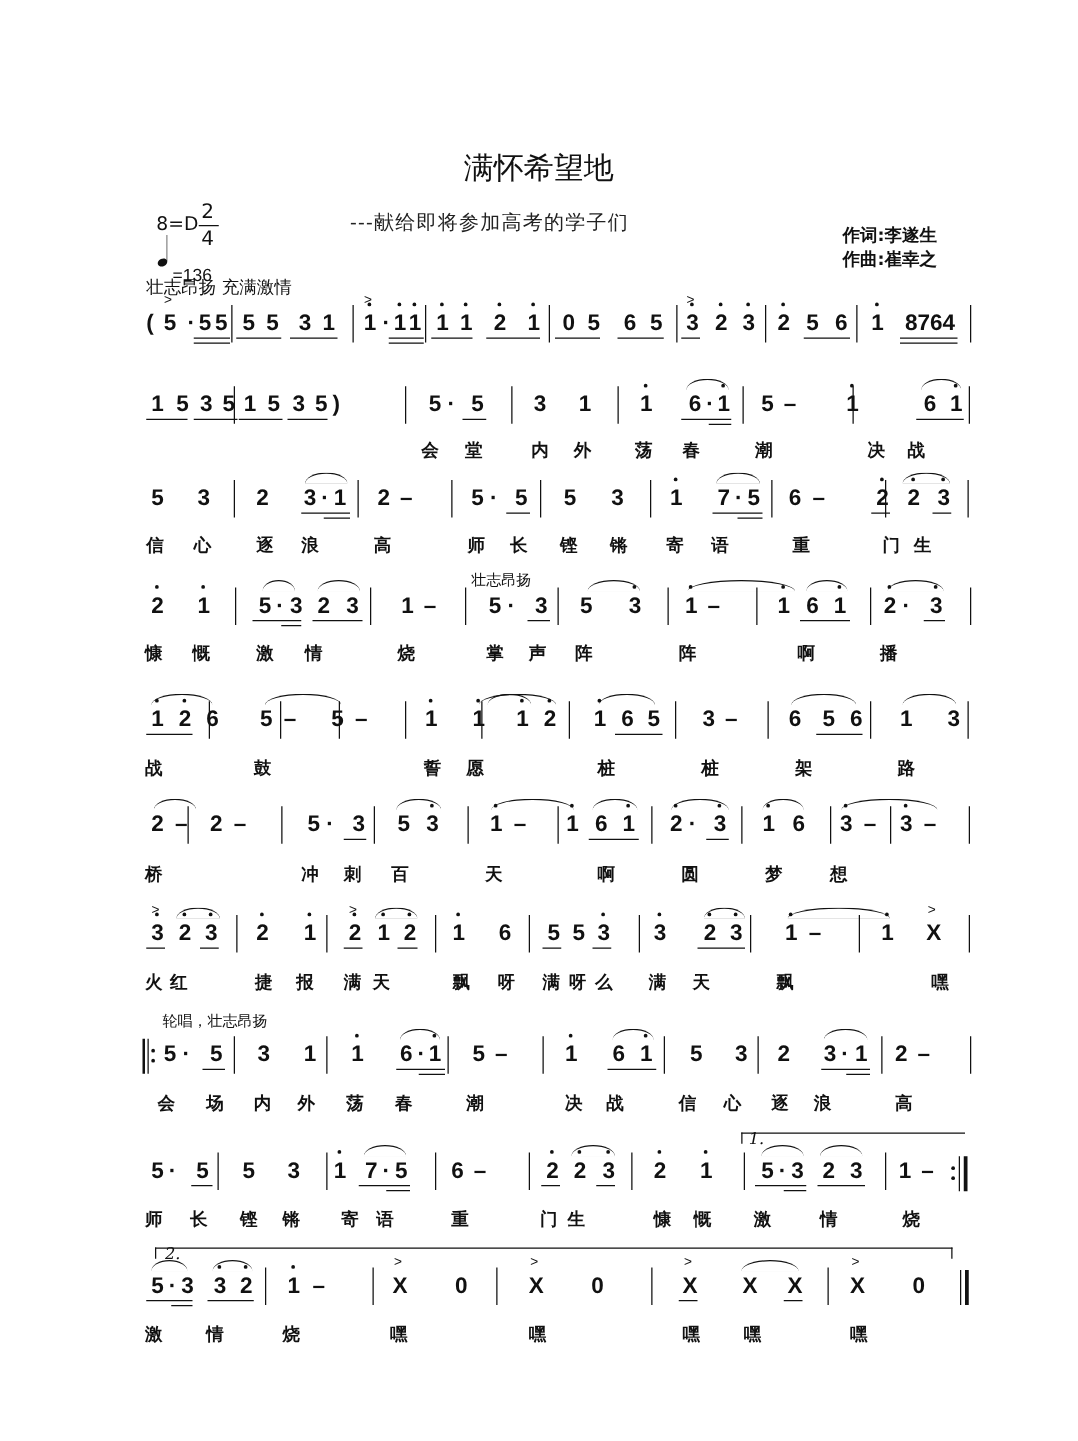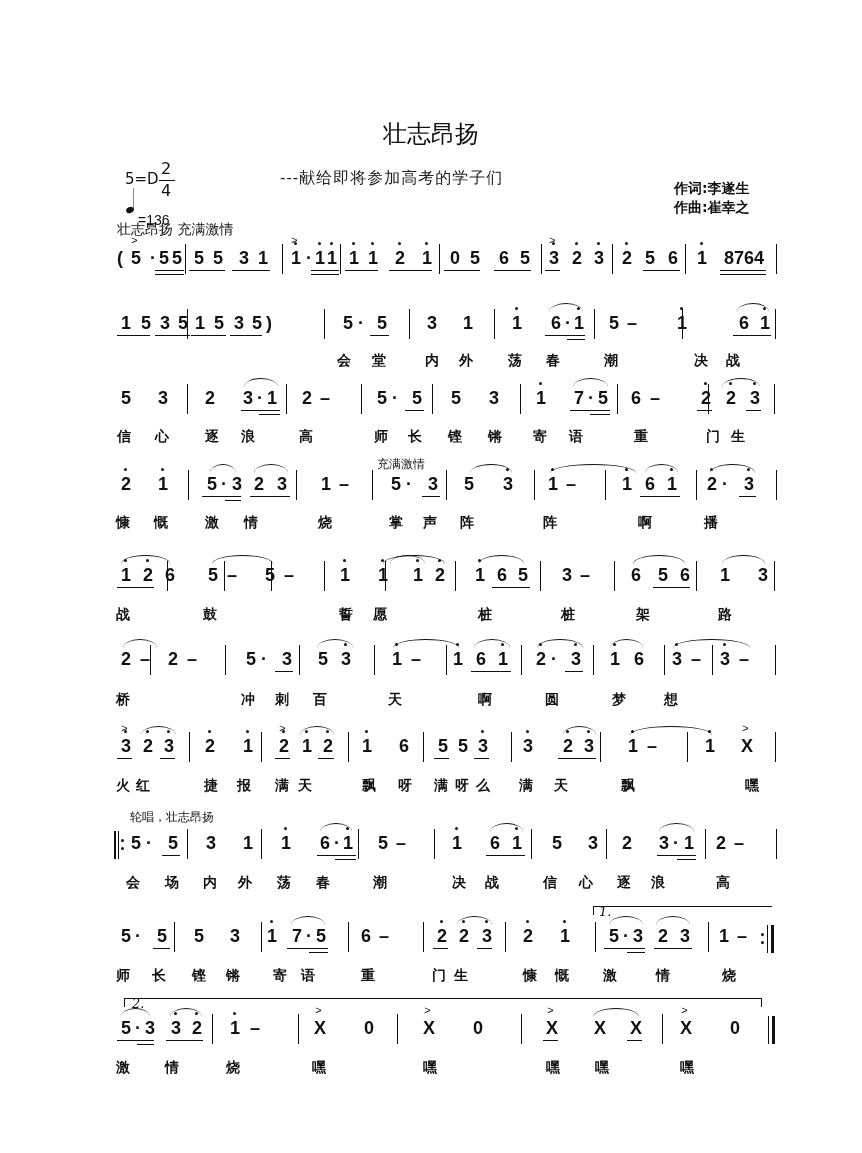--- a/index.html
+++ b/index.html
@@ -28,34 +28,34 @@
   .volta-r{border-right:1px solid #111;}
   .volta-label{position:absolute;font-size:13px;font-style:italic;font-family:"DejaVu Serif",serif;}
   .thick{position:absolute;width:3px;background:#111;}
   .dots{position:absolute;width:3px;}
   .dots:before,.dots:after{content:"";position:absolute;left:0;width:3px;height:3px;border-radius:50%;background:#111;}
   .dots:before{top:6px;}.dots:after{top:14px;}
 </style>
 </head>
 <body>
 
-<div class="abs" id="title">壮志昂扬</div>
+<div class="abs" id="title">满怀希望地</div>
 <div class="abs" id="subtitle">---献给即将参加高考的学子们</div>
-<div class="abs" id="key">5=D</div>
+<div class="abs" id="key">8=D</div>
 <div class="ts" style="top:159px">2</div>
 <div class="abs" id="tsline"></div>
 <div class="ts" style="top:181px">4</div>
 <div class="abs" id="notestem"></div>
 <div class="abs" id="noteicon"></div>
 <div class="abs" id="tempo">=136</div>
 <div class="abs" id="expression">壮志昂扬 充满激情</div>
 <div class="abs credit" style="top:180px">作词:李遂生</div>
 <div class="abs credit" style="top:199px">作曲:崔幸之</div>
 
-<div class="note-small" style="left:377px;top:456px;font-size:12px">充满激情</div>
+<div class="note-small" style="left:377px;top:456px;font-size:12px">壮志昂扬</div>
 <div class="note-small" style="left:130px;top:809px;font-size:12px">轮唱，壮志昂扬</div>
 
 <div class="thick" style="left:114px;top:831px;height:28px;width:2px"></div>
 <div class="bar" style="left:118px;top:831px;height:28px"></div>
 <div class="dots" style="left:121px;top:833px;height:22px"></div>
 
 <div class="volta volta-l" style="left:593px;top:906px;width:178px"></div>
 <div class="volta-label" style="left:599px;top:904px">1.</div>
 <div class="dots" style="left:761px;top:927px;height:22px"></div>
 <div class="bar" style="left:767px;top:925px;height:28px"></div>

